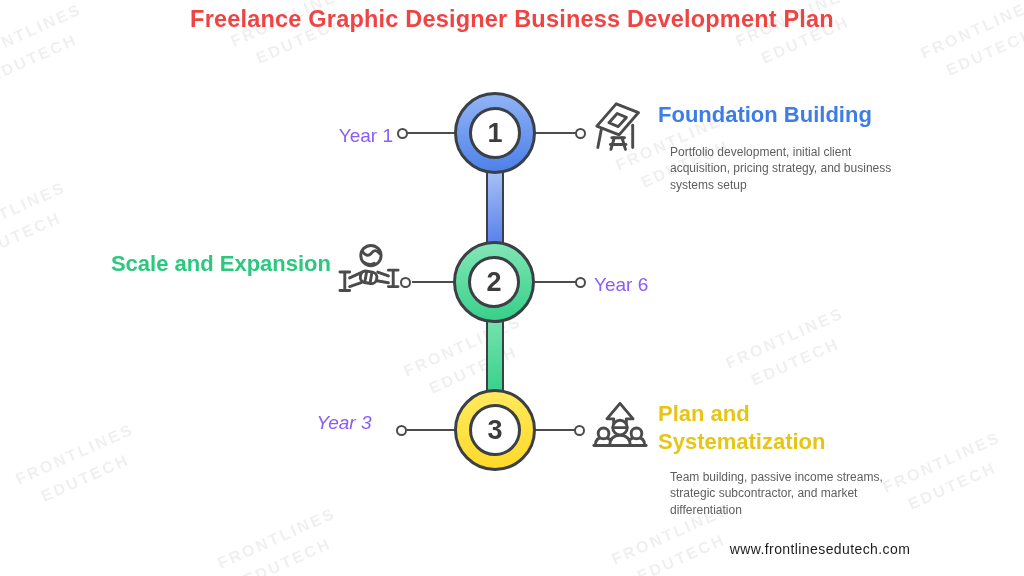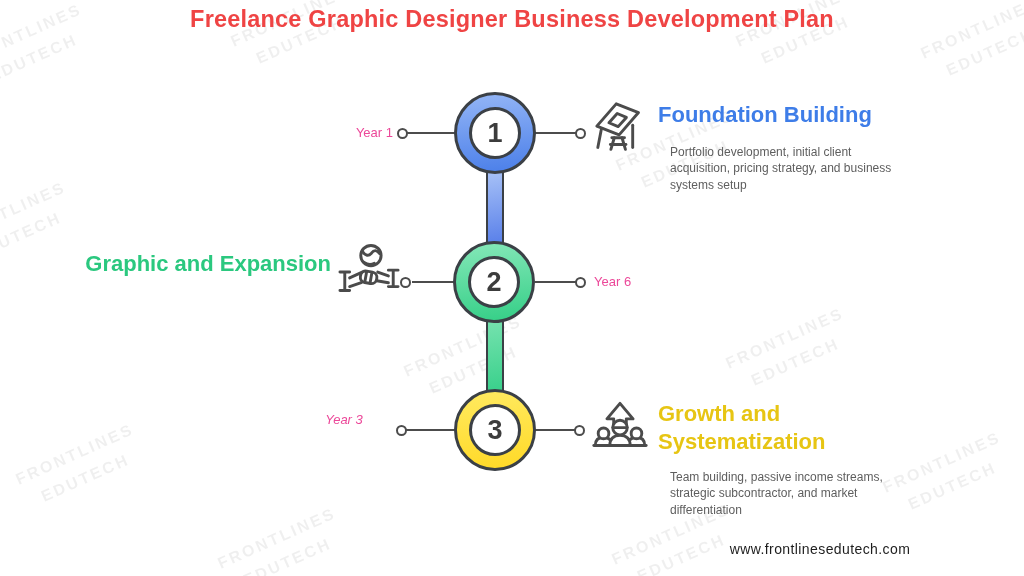--- a/index.html
+++ b/index.html
@@ -45,21 +45,21 @@
   }
   .c-blue  { left:486px; top:158px; height:100px; background:linear-gradient(170deg,#b4ccf9,#4b74e7); }
   .c-green { left:486px; top:308px; height:98px;  background:linear-gradient(170deg,#7fe5b4,#2ecd85); }
 
   .hline { position:absolute; height:2px; background:#4c4c4c; z-index:2; }
   .dot {
     position:absolute; width:7px; height:7px; border:2px solid #4c4c4c;
     border-radius:50%; background:#fff; z-index:2;
   }
 
-  .year { position:absolute; font-size:13px; color:#ec4899; z-index:2; }
+  .year { position:absolute; font-size:19px; color:#8b5cf6; z-index:2; }
   .y1 { left:300px; top:125px; width:93px; text-align:right; }
   .y2 { left:594px; top:274px; }
   .y3 { left:298px; top:412px; width:92px; text-align:center;font-style:italic; }
 
   .icon { position:absolute; width:62px; height:62px; z-index:2; }
   .i1 { left:592px; top:99px; }
   .i2 { left:338px; top:243px; }
   .i3 { left:589px; top:399px; }
 
   .tblock { position:absolute; z-index:2; }
@@ -187,22 +187,22 @@
         <path d="M5 48 H59"></path>
       </g>
     </svg>
   </div>
 
   <div class="tblock t1">
     <h2 style="color: rgb(62, 125, 232);">Foundation Building</h2>
     <p>Portfolio development, initial client acquisition, pricing strategy, and business systems setup</p>
   </div>
   <div class="tblock t2">
-    <h2 style="color: rgb(43, 200, 127);">Graphic and Expansion</h2>
+    <h2 style="color: rgb(43, 200, 127);">Scale and Expansion</h2>
   </div>
   <div class="tblock t3">
-    <h2 style="color: rgb(231, 197, 19);">Growth and Systematization</h2>
+    <h2 style="color: rgb(231, 197, 19);">Plan and Systematization</h2>
     <p>Team building, passive income streams, strategic subcontractor, and market differentiation</p>
   </div>
 
   <a class="site">www.frontlinesedutech.com</a>
 
 </div>
 
 </body></html>

